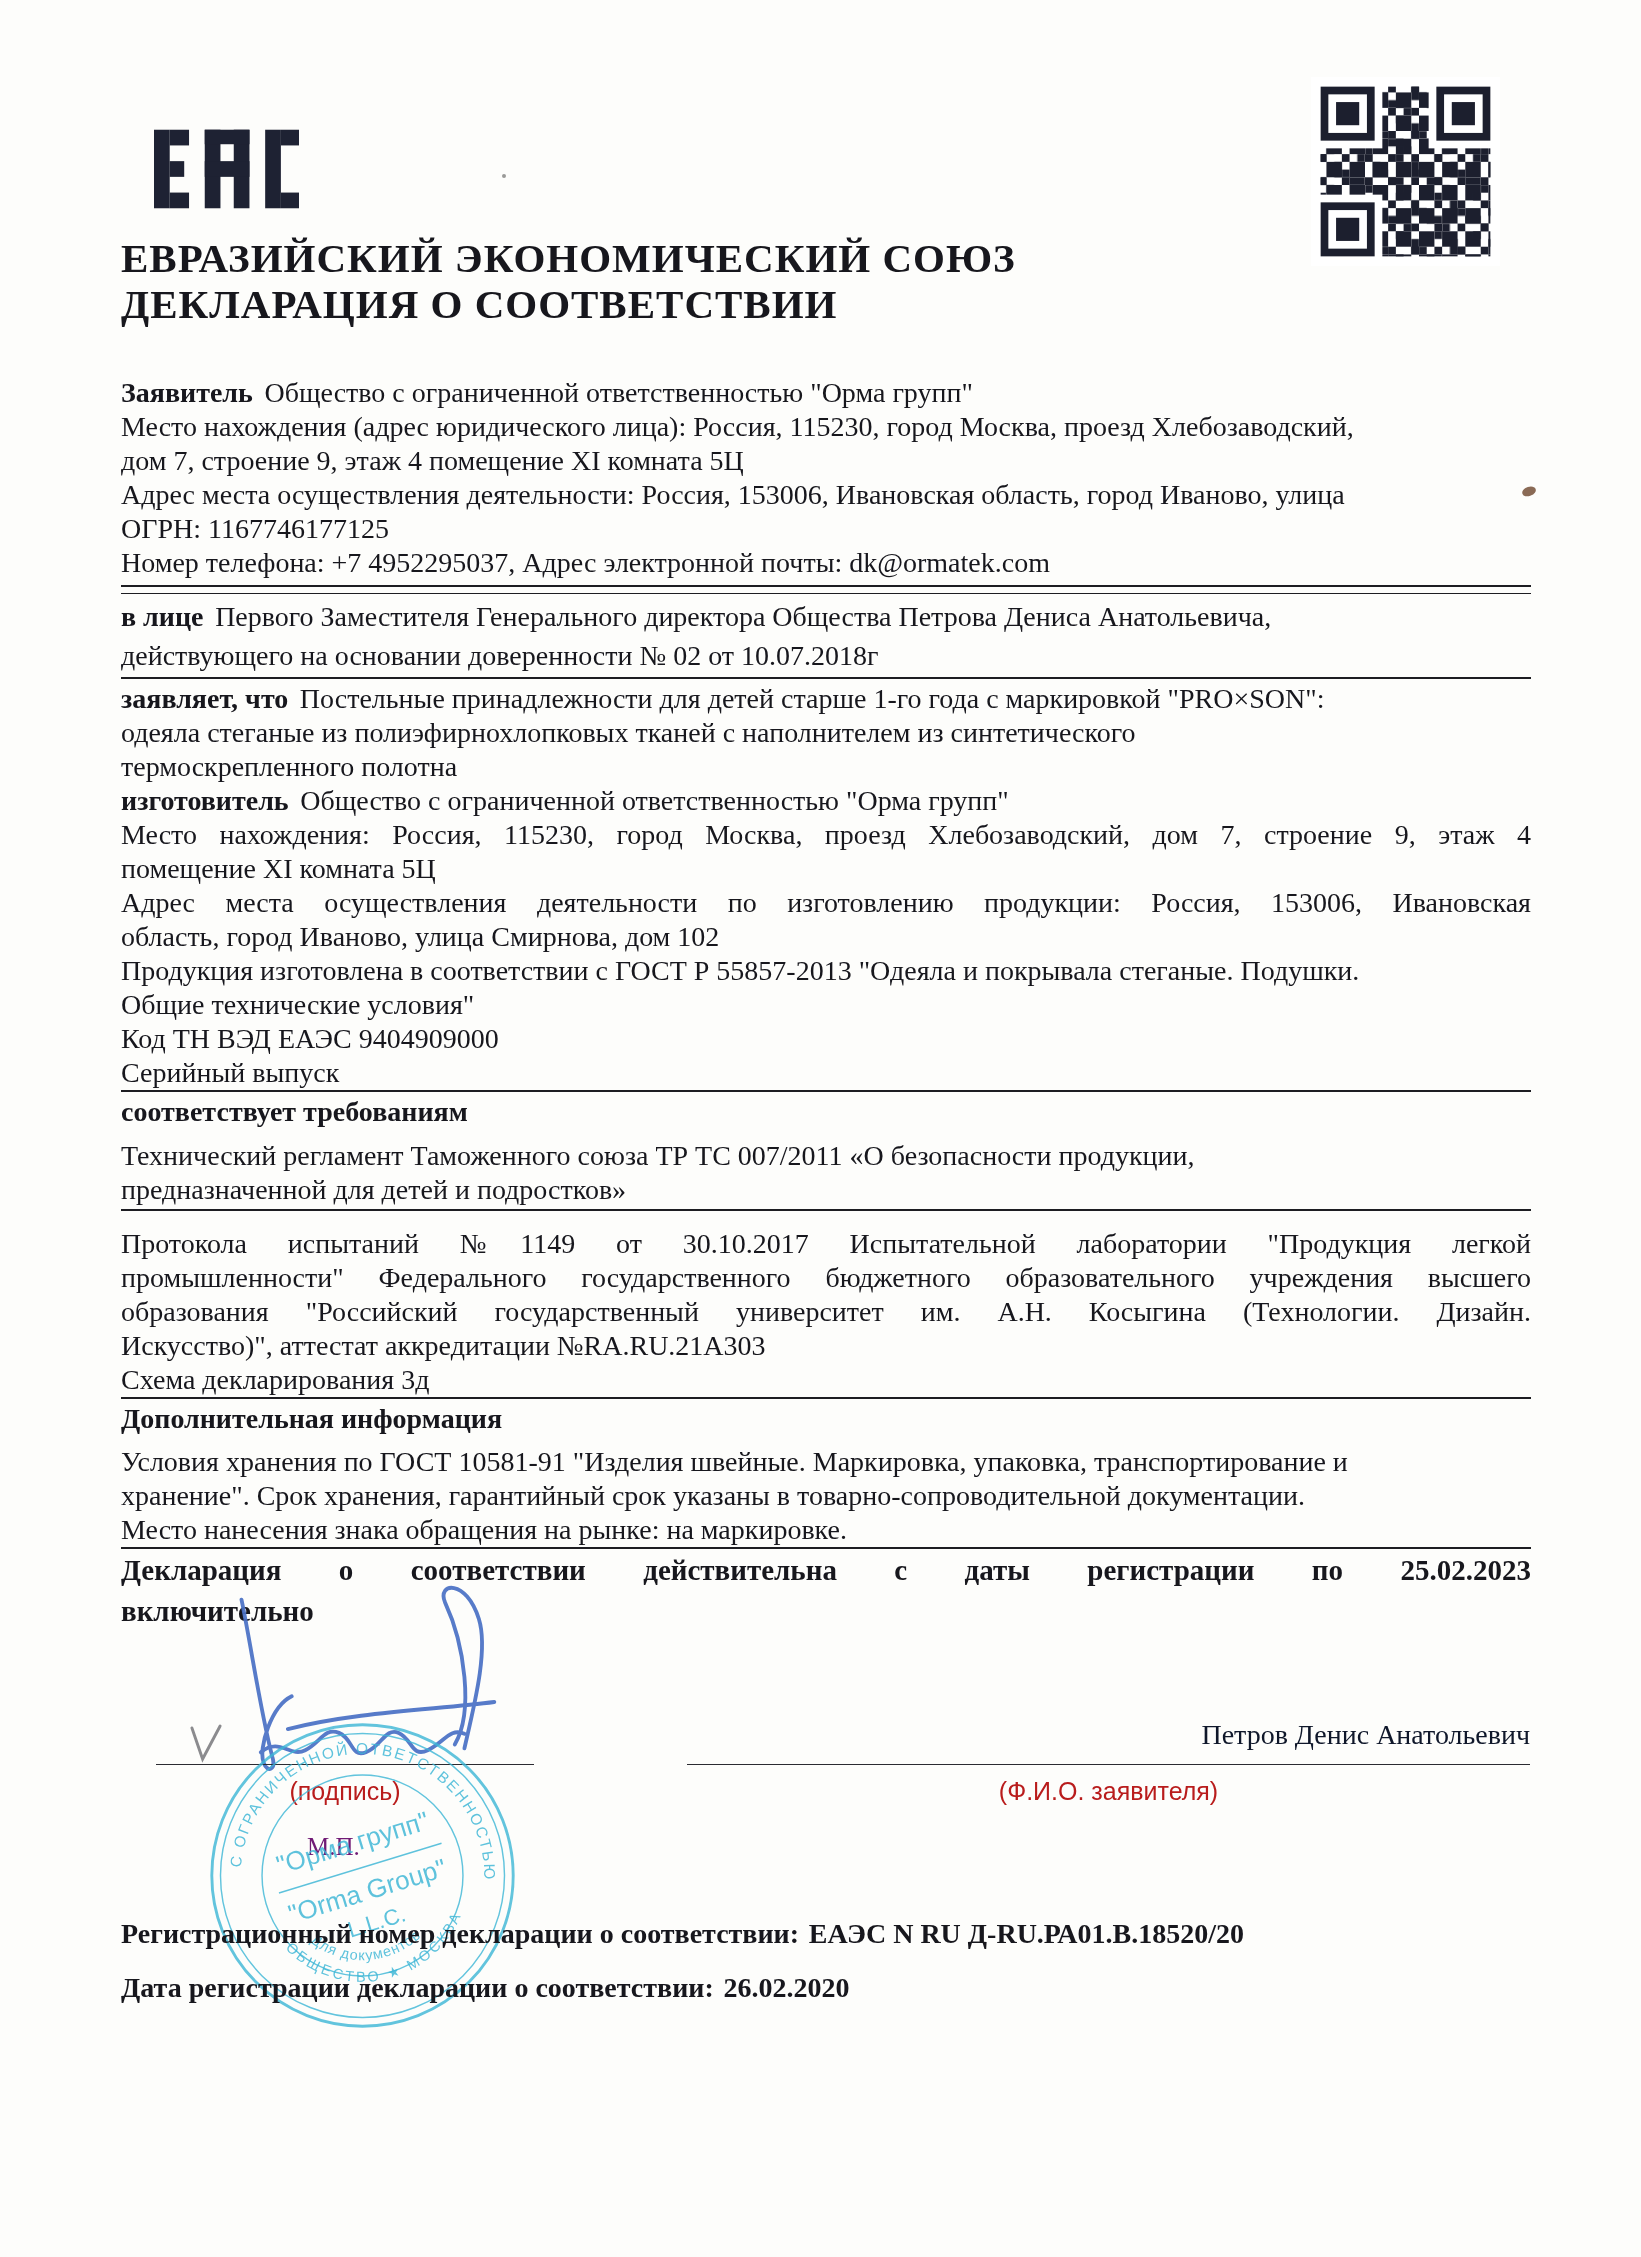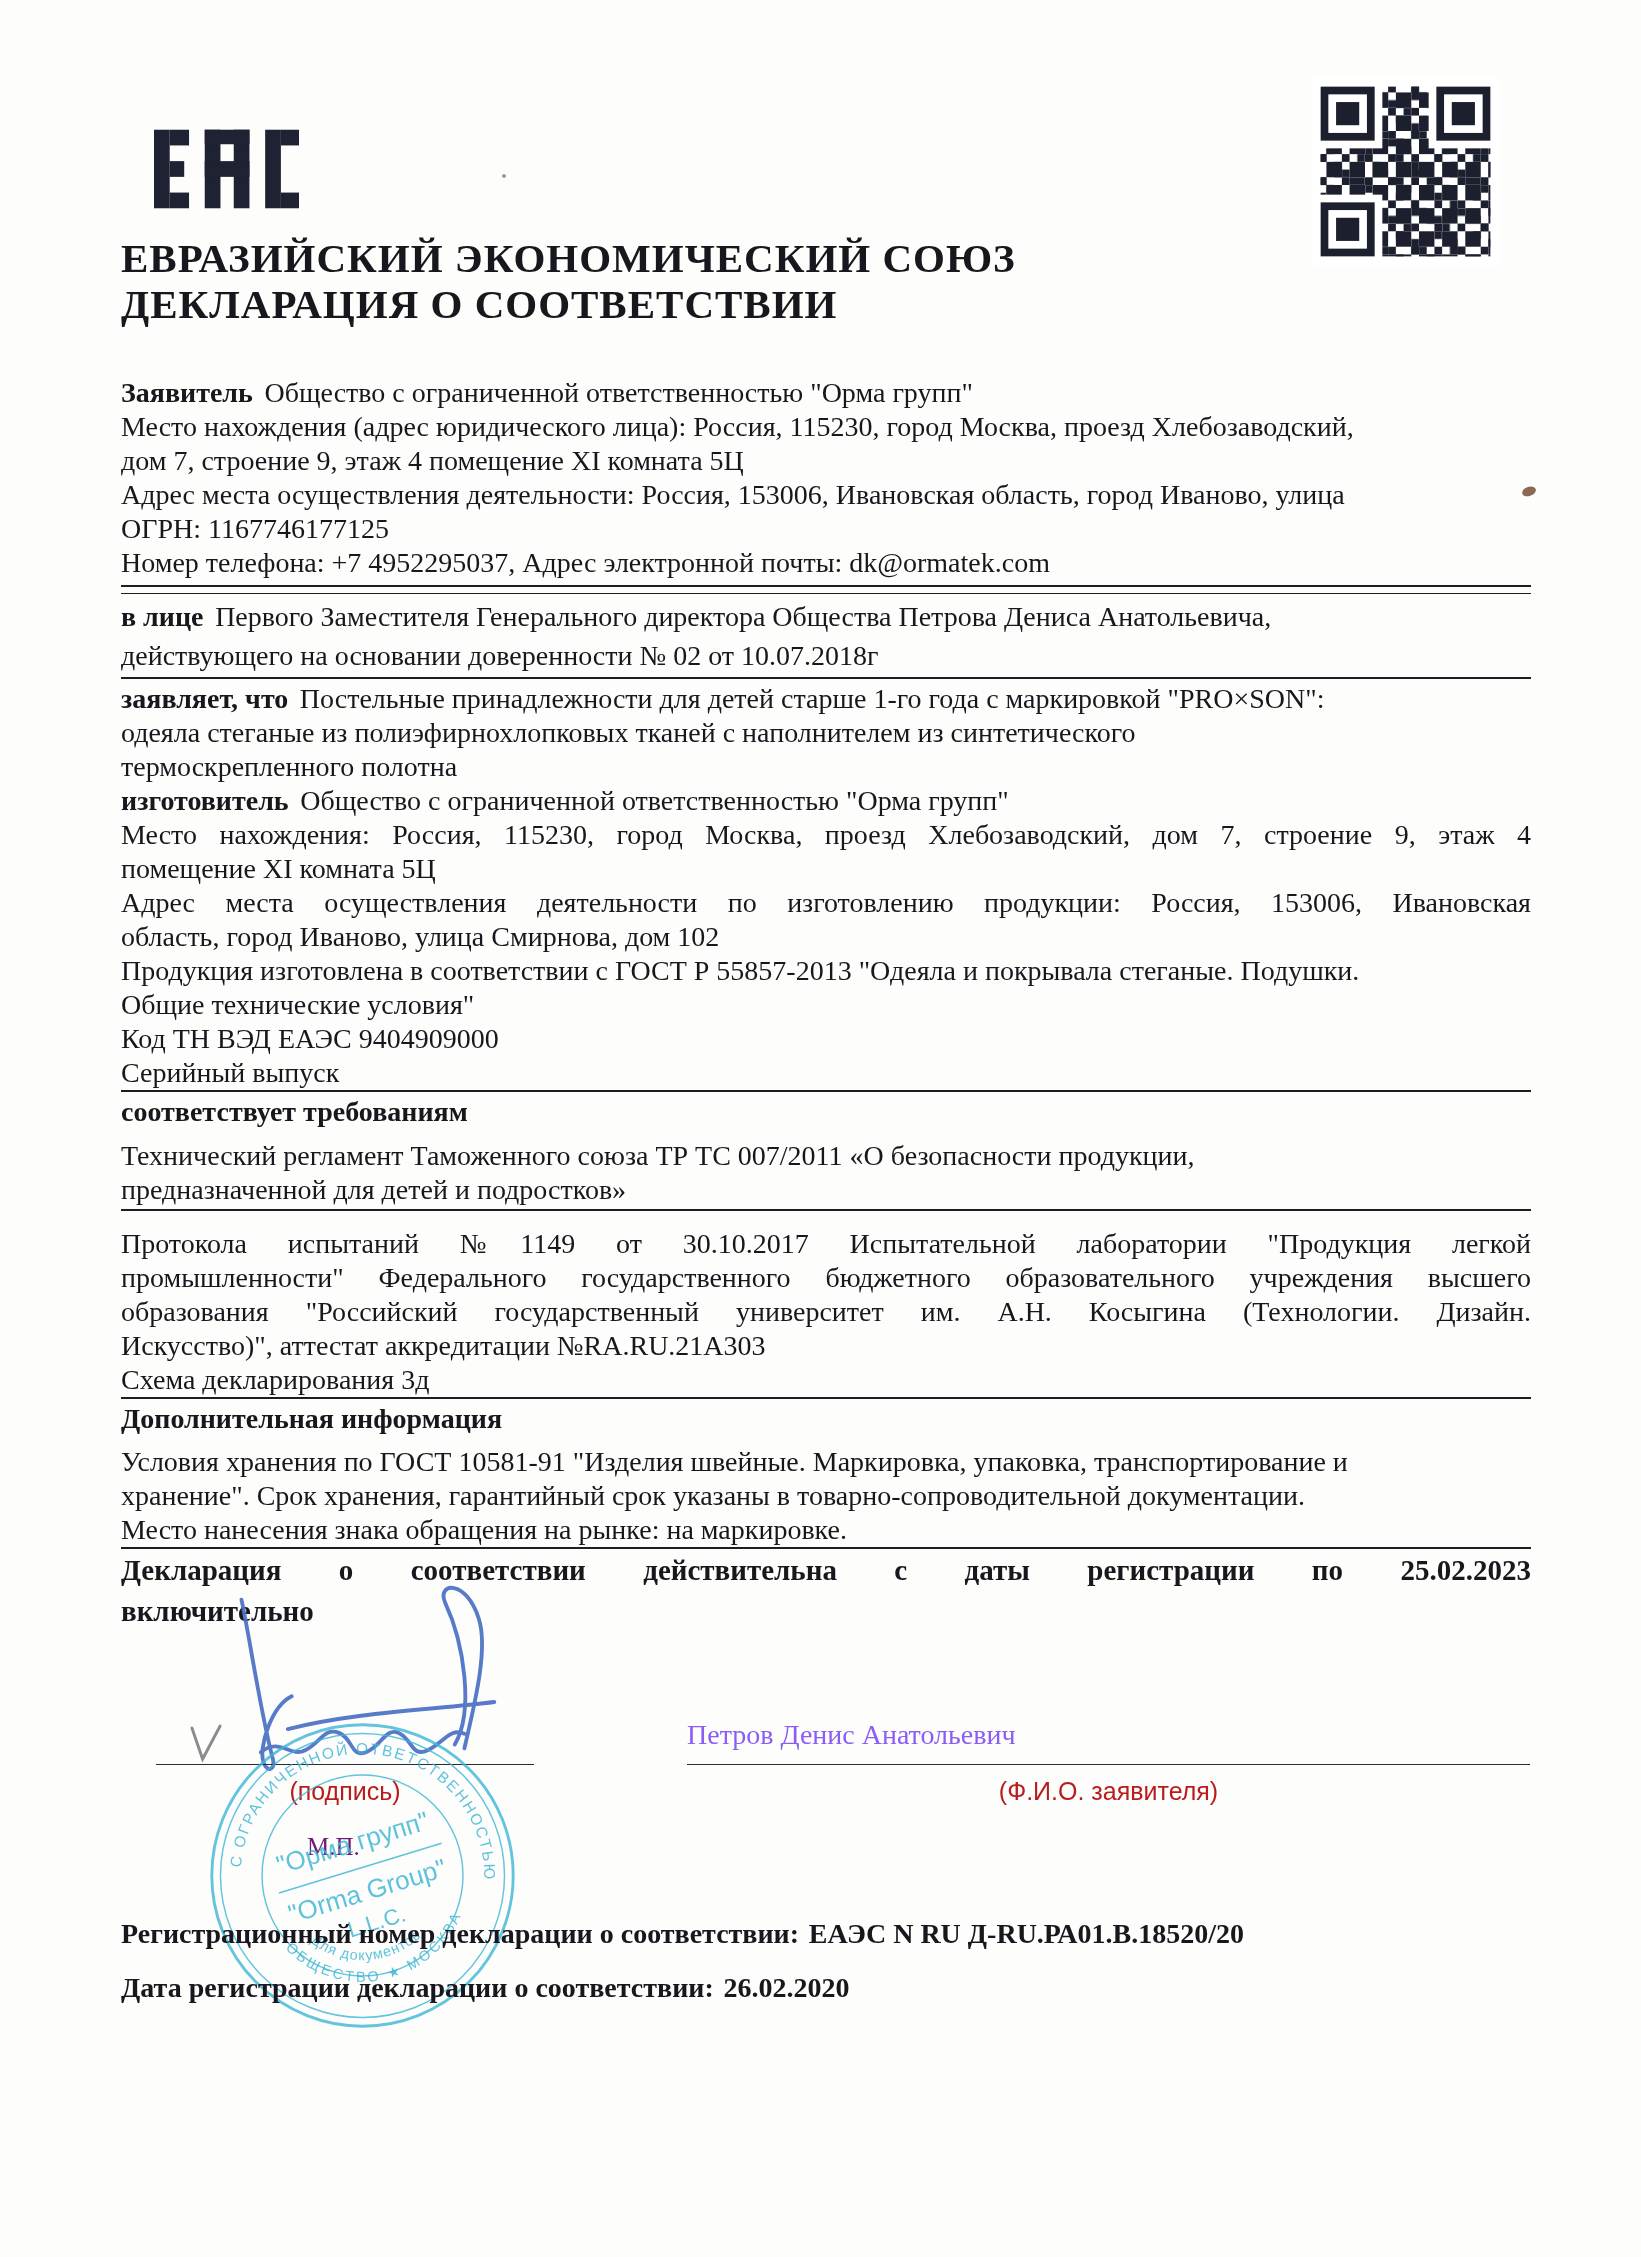--- a/index.html
+++ b/index.html
@@ -19,21 +19,21 @@
   .hdr { font-weight:bold; }
   .rule { border-top:2.9px solid #1d1d22; height:1px; }
   .rule.dbl { height:5.8px; border-bottom:1.9px solid #1d1d22; }
   .vln { font-weight:bold; font-size:29px; height:41px; line-height:41px; white-space:nowrap; }
   .m51 { margin-top:49px; } .m4 { margin-top:3.9px; } .m2 { margin-top:1.9px; }
   .m10 { margin-top:9.7px; } .m16 { margin-top:15.4px; } .m9 { margin-top:8.7px; }
   .m5 { margin-top:4.8px; } .m0 { margin-top:0; }
   .abs { position:absolute; }
   .sigline { position:absolute; border-top:1.9px solid #2b2b31; height:0; }
   .sig-caption { position:absolute; text-align:center; font-family:"Liberation Sans","DejaVu Sans",sans-serif; font-size:25px; color:#b91c1c; }
-  .sig-name { position:absolute; text-align:left; font-size:28px; color:#8b5cf6; }
+  .sig-name { position:absolute; text-align:right; font-size:28px; color:#0f172a; }
   .mp { position:absolute; font-family:Liberation Serif, serif; font-size:25px; color:#701a75; }
   .regline { position:absolute; left:121px; font-weight:bold; font-size:28px; white-space:nowrap; }
   .regline .val { padding-left:9.7px; }
   .speck { position:absolute; border-radius:50%; }
 </style>
 </head>
 <body>
 
 <div class="page">
 

